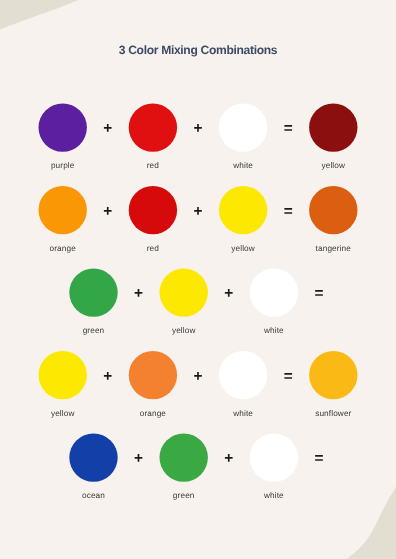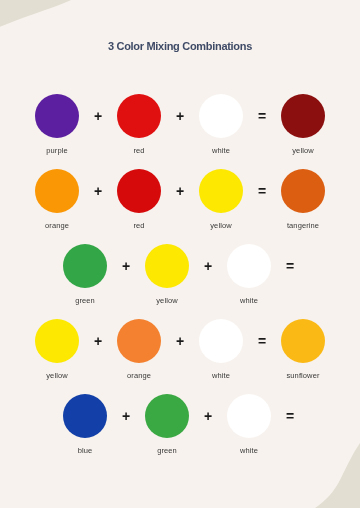--- a/index.html
+++ b/index.html
@@ -193,21 +193,21 @@
       </div>
       <div class="op">=</div>
       <div class="cell">
         <div class="swatch" style="background: rgb(251, 185, 21);"></div>
         <div class="cell-label">sunflower</div>
       </div>
     </div>
     <div class="row">
       <div class="cell">
         <div class="swatch" style="background: rgb(18, 64, 168);"></div>
-        <div class="cell-label">blue</div>
+        <div class="cell-label">ocean</div>
       </div>
       <div class="op">+</div>
       <div class="cell">
         <div class="swatch" style="background: rgb(58, 168, 67);"></div>
         <div class="cell-label">green</div>
       </div>
       <div class="op">+</div>
       <div class="cell">
         <div class="swatch" style="background: rgb(255, 255, 255);"></div>
         <div class="cell-label">white</div>

